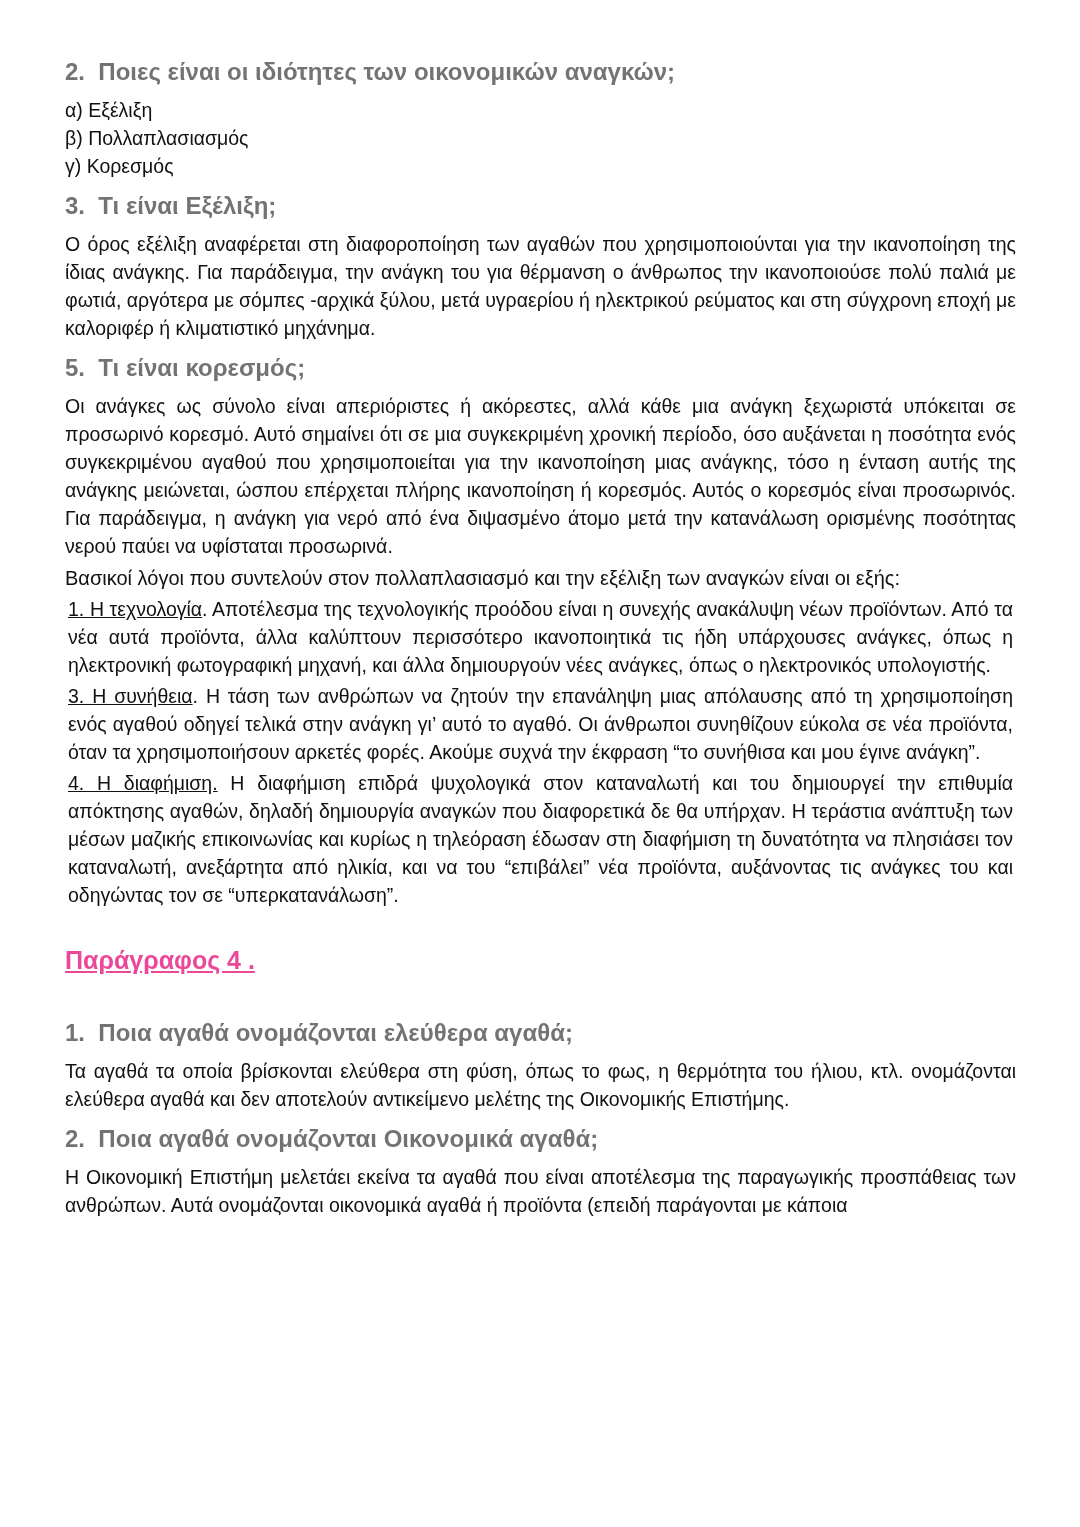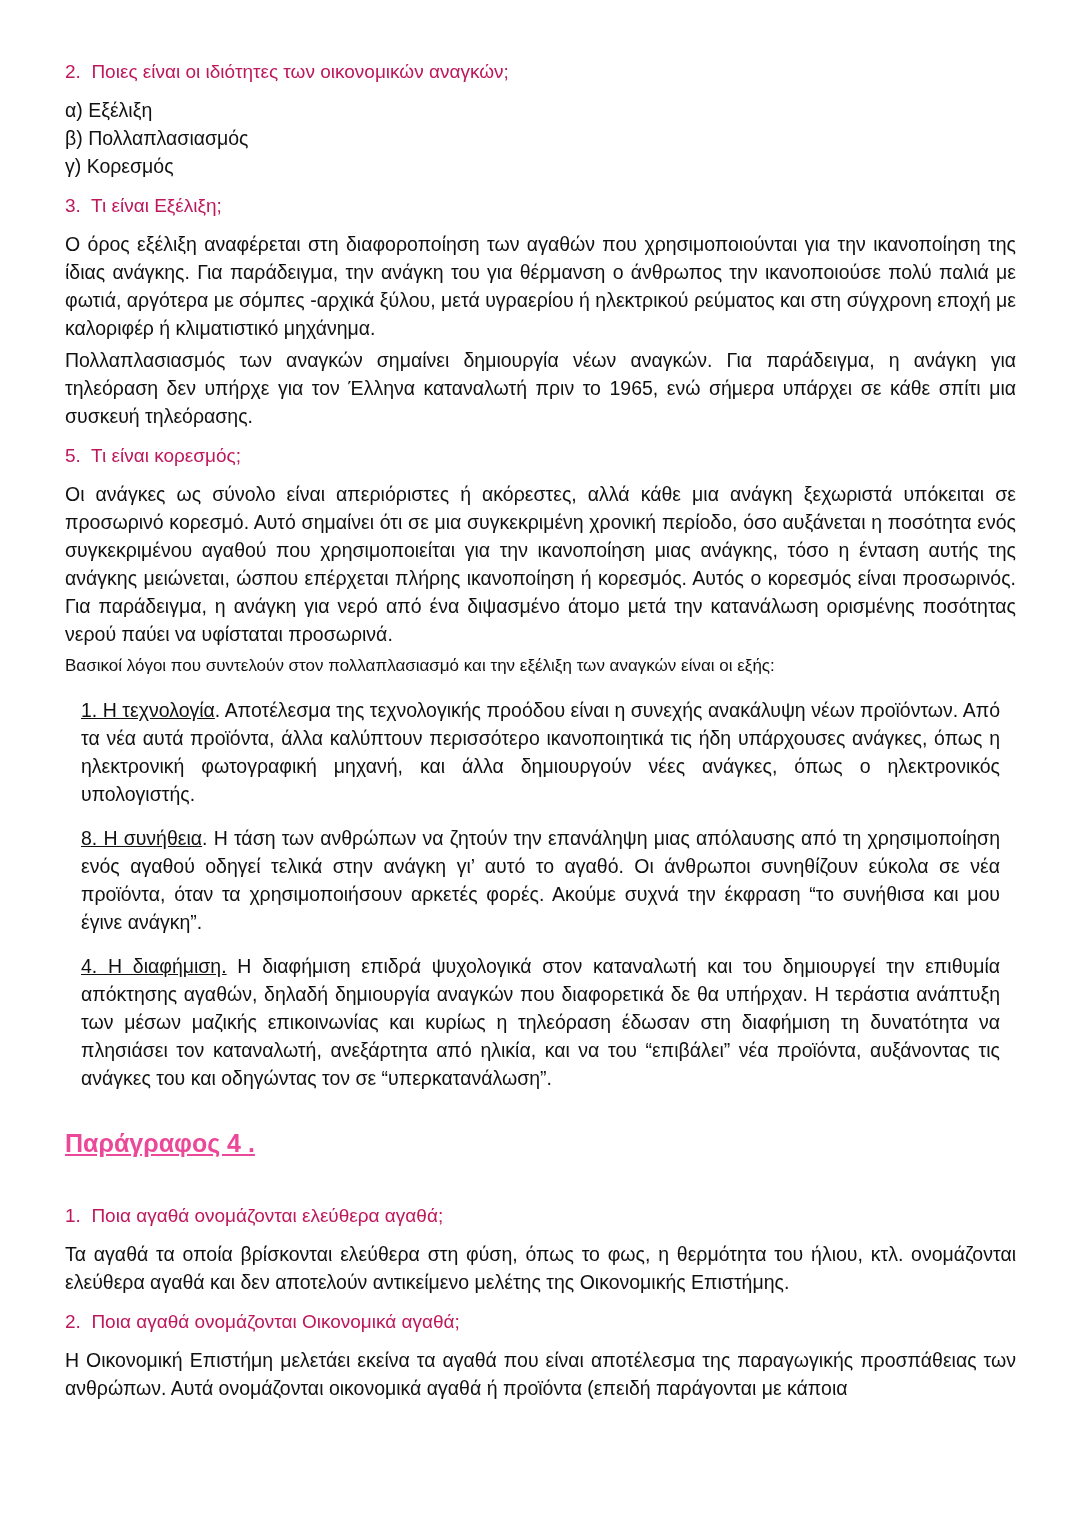--- a/index.html
+++ b/index.html
@@ -12,26 +12,26 @@
     min-height: 1527px;
     font-family: "Liberation Sans", sans-serif;
     color: #111111;
     box-sizing: border-box;
   }
   .page {
     padding: 58px 64px 40px 65px;
     box-sizing: border-box;
   }
   .qheading {
-    font-weight: normal;
-    font-size: 19px;
+    font-weight: bold;
+    font-size: 24px;
     line-height: 28px;
     margin: 12px 0 10px 0;
     white-space: pre-wrap;
-    color: #be185d;
+    color: #737373;
   }
   .qheading.first {
     margin-top: 0;
   }
   .body-par {
     font-size: 19.5px;
     line-height: 28px;
     text-align: justify;
     margin: 0 0 4px 0;
   }
@@ -40,67 +40,66 @@
     line-height: 28px;
     margin: 0;
   }
   .options-block {
     margin: 0 0 4px 0;
   }
   .reason-par {
     font-size: 19.5px;
     line-height: 28px;
     text-align: justify;
-    margin: 16px;
+    margin: 3px;
   }
   .reasons-block {
     margin-bottom: 4px;
   }
   .u {
     text-decoration: underline;
   }
   .section-title {
     font-weight: bold;
     font-size: 25px;
     line-height: 30px;
     text-decoration: underline;
     margin: 36px 0 44px 0;
     color: #ec4899;
   }
   .intro-line {
-    font-size: 17px;
+    font-size: 20px;
     line-height: 28px;
     margin: 0;
   }
 </style>
 </head>
 <body>
 
 <div class="page">
 
   <div class="qheading first">2.  Ποιες είναι οι ιδιότητες των οικονομικών αναγκών;</div>
   <div class="options-block">
     <p class="option-line">α) Εξέλιξη</p>
     <p class="option-line">β) Πολλαπλασιασμός</p>
     <p class="option-line">γ) Κορεσμός</p>
   </div>
 
   <div class="qheading">3.  Τι είναι Εξέλιξη;</div>
   <p class="body-par">Ο όρος εξέλιξη αναφέρεται στη διαφοροποίηση των αγαθών που χρησιμοποιούνται για την ικανοποίηση της ίδιας ανάγκης. Για παράδειγμα, την ανάγκη του για θέρμανση ο άνθρωπος την ικανοποιούσε πολύ παλιά με φωτιά, αργότερα με σόμπες -αρχικά ξύλου, μετά υγραερίου ή ηλεκτρικού ρεύματος και στη σύγχρονη εποχή με καλοριφέρ ή κλιματιστικό μηχάνημα.</p>
 
-  <p class="body-par">Πολλαπλασιασμός των αναγκών σημαίνει δημιουργία νέων αναγκών. Για παράδειγμα, η ανάγκη για τηλεόραση δεν υπήρχε για τον Έλληνα καταναλωτή πριν το 1965, ενώ σήμερα υπάρχει σε κάθε σπίτι μια συσκευή τηλεόρασης.</p>
 
   <div class="qheading">5.  Τι είναι κορεσμός;</div>
   <p class="body-par">Οι ανάγκες ως σύνολο είναι απεριόριστες ή ακόρεστες, αλλά κάθε μια ανάγκη ξεχωριστά υπόκειται σε προσωρινό κορεσμό. Αυτό σημαίνει ότι σε μια συγκεκριμένη χρονική περίοδο, όσο αυξάνεται η ποσότητα ενός συγκεκριμένου αγαθού που χρησιμοποιείται για την ικανοποίηση μιας ανάγκης, τόσο η ένταση αυτής της ανάγκης μειώνεται, ώσπου επέρχεται πλήρης ικανοποίηση ή κορεσμός. Αυτός ο κορεσμός είναι προσωρινός. Για παράδειγμα, η ανάγκη για νερό από ένα διψασμένο άτομο μετά την κατανάλωση ορισμένης ποσότητας νερού παύει να υφίσταται προσωρινά.</p>
 
   <p class="intro-line">Βασικοί λόγοι που συντελούν στον πολλαπλασιασμό και την εξέλιξη των αναγκών είναι οι εξής:</p>
 
   <div class="reasons-block">
     <p class="reason-par"><span class="u">1. Η τεχνολογία</span><span>. Αποτέλεσμα της τεχνολογικής προόδου είναι η συνεχής ανακάλυψη νέων προϊόντων. Από τα νέα αυτά προϊόντα, άλλα καλύπτουν περισσότερο ικανοποιητικά τις ήδη υπάρχουσες ανάγκες, όπως η ηλεκτρονική φωτογραφική μηχανή, και άλλα δημιουργούν νέες ανάγκες, όπως ο ηλεκτρονικός υπολογιστής.</span></p>
-    <p class="reason-par"><span class="u">8. Η συνήθεια</span><span>. Η τάση των ανθρώπων να ζητούν την επανάληψη μιας απόλαυσης από τη χρησιμοποίηση ενός αγαθού οδηγεί τελικά στην ανάγκη γι’ αυτό το αγαθό. Οι άνθρωποι συνηθίζουν εύκολα σε νέα προϊόντα, όταν τα χρησιμοποιήσουν αρκετές φορές. Ακούμε συχνά την έκφραση “το συνήθισα και μου έγινε ανάγκη”.</span></p>
+    <p class="reason-par"><span class="u">3. Η συνήθεια</span><span>. Η τάση των ανθρώπων να ζητούν την επανάληψη μιας απόλαυσης από τη χρησιμοποίηση ενός αγαθού οδηγεί τελικά στην ανάγκη γι’ αυτό το αγαθό. Οι άνθρωποι συνηθίζουν εύκολα σε νέα προϊόντα, όταν τα χρησιμοποιήσουν αρκετές φορές. Ακούμε συχνά την έκφραση “το συνήθισα και μου έγινε ανάγκη”.</span></p>
     <p class="reason-par"><span class="u">4. Η διαφήμιση.</span><span> Η διαφήμιση επιδρά ψυχολογικά στον καταναλωτή και του δημιουργεί την επιθυμία απόκτησης αγαθών, δηλαδή δημιουργία αναγκών που διαφορετικά δε θα υπήρχαν. Η τεράστια ανάπτυξη των μέσων μαζικής επικοινωνίας και κυρίως η τηλεόραση έδωσαν στη διαφήμιση τη δυνατότητα να πλησιάσει τον καταναλωτή, ανεξάρτητα από ηλικία, και να του “επιβάλει” νέα προϊόντα, αυξάνοντας τις ανάγκες του και οδηγώντας τον σε “υπερκατανάλωση”.</span></p>
   </div>
 
   <div class="section-title">Παράγραφος 4 .</div>
 
   <div class="qheading">1.  Ποια αγαθά ονομάζονται ελεύθερα αγαθά;</div>
   <p class="body-par">Τα αγαθά τα οποία βρίσκονται ελεύθερα στη φύση, όπως το φως, η θερμότητα του ήλιου, κτλ. ονομάζονται ελεύθερα αγαθά και δεν αποτελούν αντικείμενο μελέτης της Οικονομικής Επιστήμης.</p>
 
   <div class="qheading">2.  Ποια αγαθά ονομάζονται Οικονομικά αγαθά;</div>
   <p class="body-par">Η Οικονομική Επιστήμη μελετάει εκείνα τα αγαθά που είναι αποτέλεσμα της παραγωγικής προσπάθειας των ανθρώπων. Αυτά ονομάζονται οικονομικά αγαθά ή προϊόντα (επειδή παράγονται με κάποια</p>

